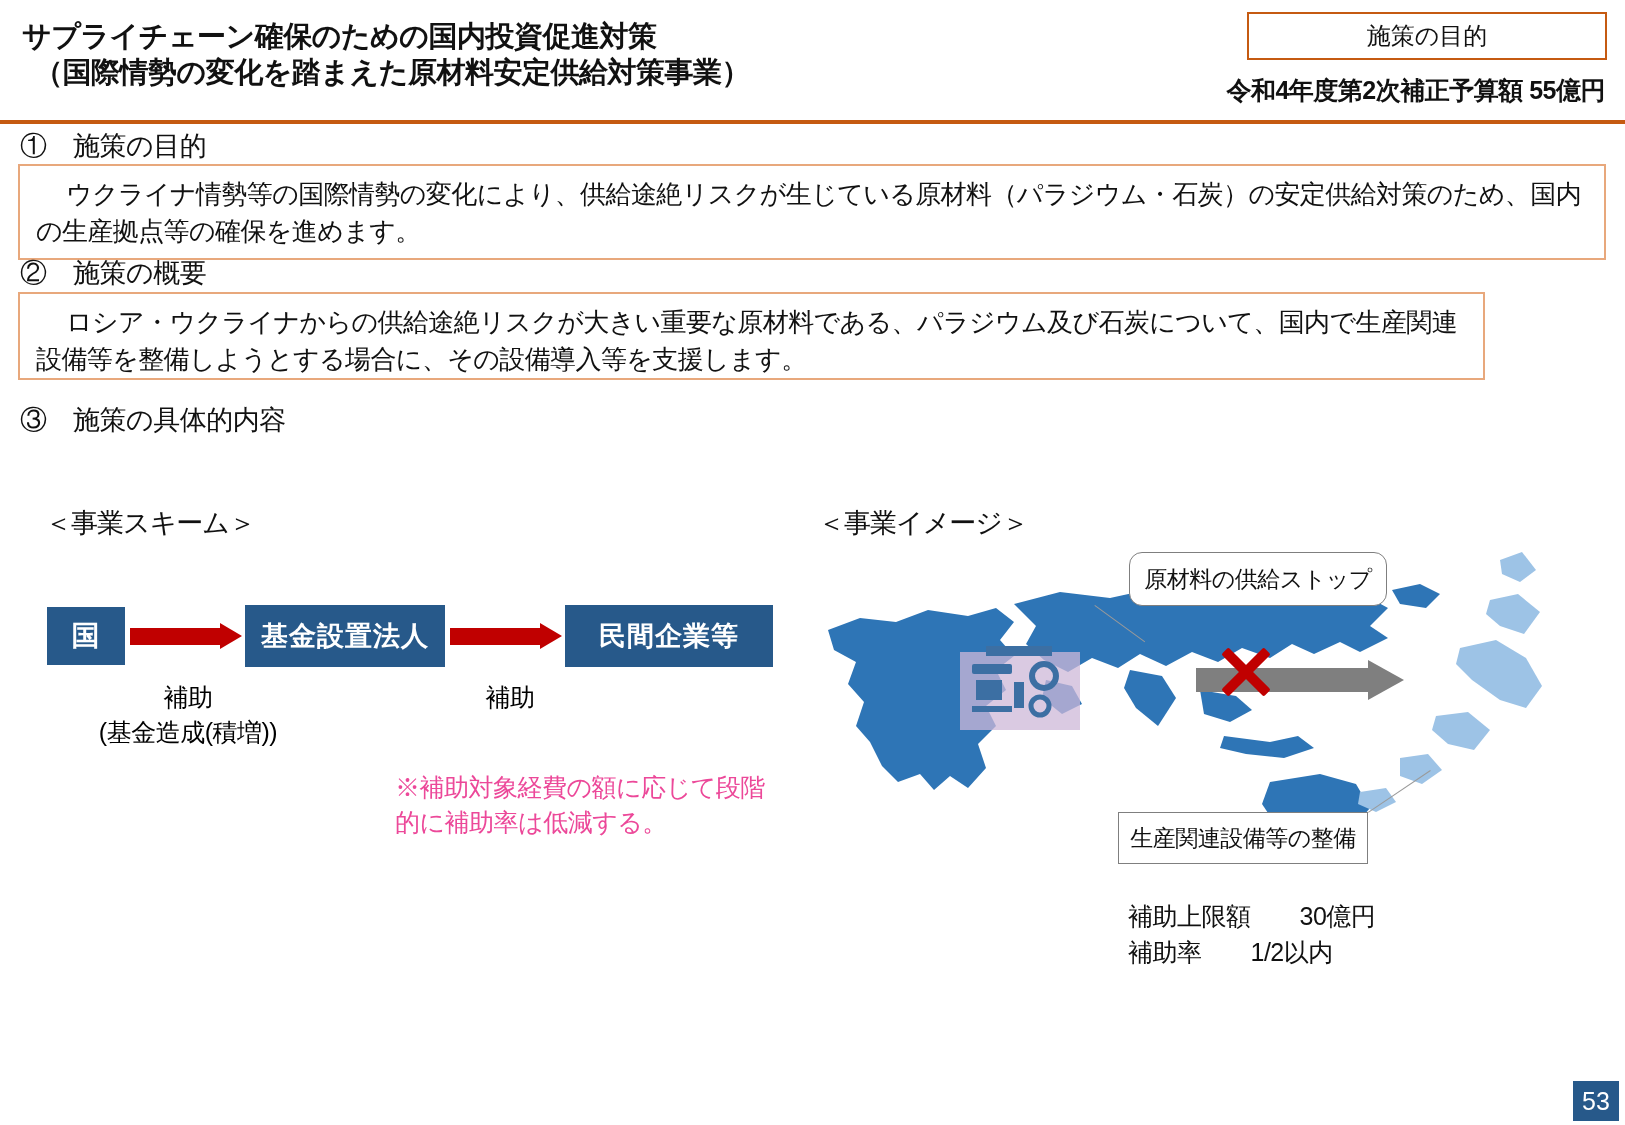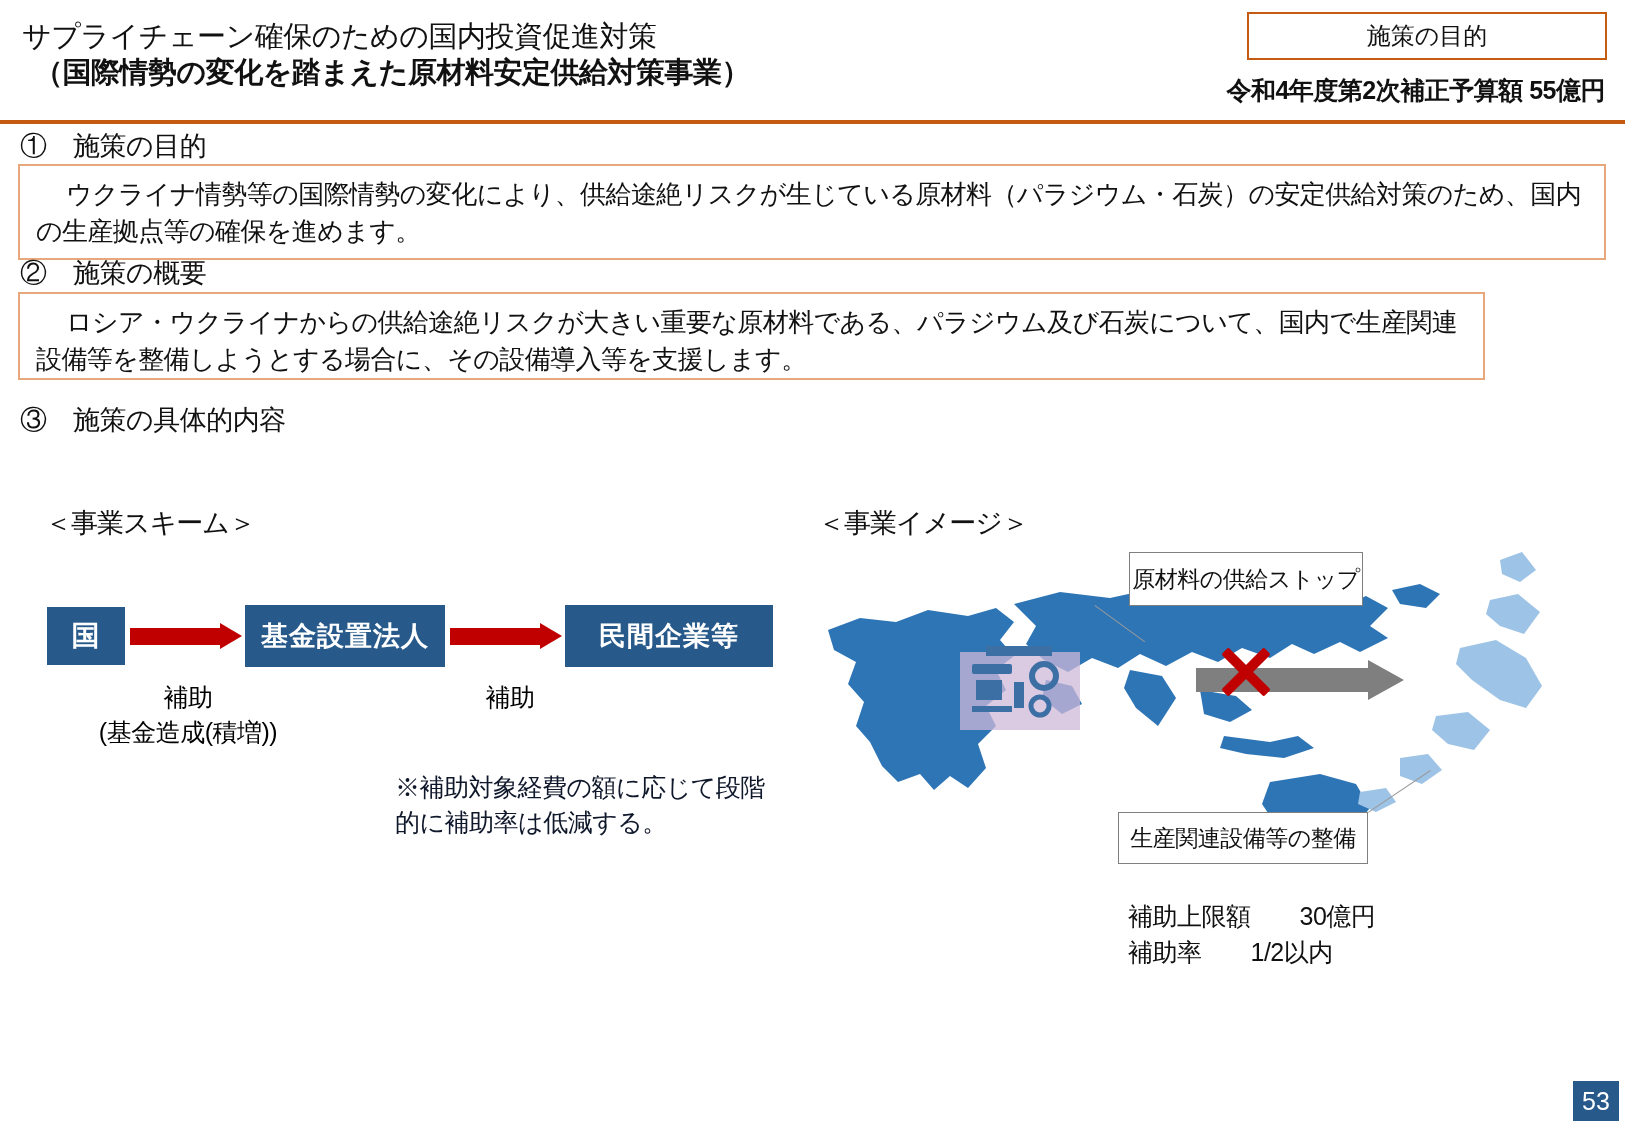--- a/index.html
+++ b/index.html
@@ -24,21 +24,21 @@
     height: 122px;
   }
   .title-block {
     position: absolute;
     left: 22px;
     top: 18px;
     width: 1100px;
   }
   .title-line1 {
     font-size: 29px;
-    font-weight: normal;
+    font-weight: bold;
     letter-spacing: -0.5px;
     line-height: 1.25;
     color: #111;
   }
   .title-line2 {
     font-size: 29px;
     font-weight: bold;
     letter-spacing: -0.5px;
     line-height: 1.25;
     color: #111;
@@ -179,21 +179,21 @@
   }
   #cap1 { left: 78px; top: 680px; width: 220px; }
   #cap2 { left: 400px; top: 680px; width: 220px; }
 
   #note-text {
     position: absolute;
     left: 395px; top: 770px;
     width: 370px;
     font-size: 25px;
     line-height: 1.38;
-    color: #0f172a;
+    color: #ec4899;
     letter-spacing: -0.5px;
   }
 
   
   .image-area {
     position: absolute;
     left: 800px;
     top: 530px;
     width: 810px;
     height: 470px;
@@ -205,21 +205,21 @@
     box-sizing: border-box;
     display: flex;
     align-items: center;
     justify-content: center;
     font-size: 23px;
     color: #111;
     letter-spacing: -0.5px;
   }
   #callout-stop {
     left: 1129px; top: 552px;
-    width: 234px; height: 54px;
+    width: 258px; height: 54px; border-radius: 13px;
   }
   #callout-equip {
     left: 1118px; top: 812px;
     width: 250px; height: 52px;
   }
   .leader {
     position: absolute;
     background: #9a9a9a;
     height: 1px;
     transform-origin: 0 0;

